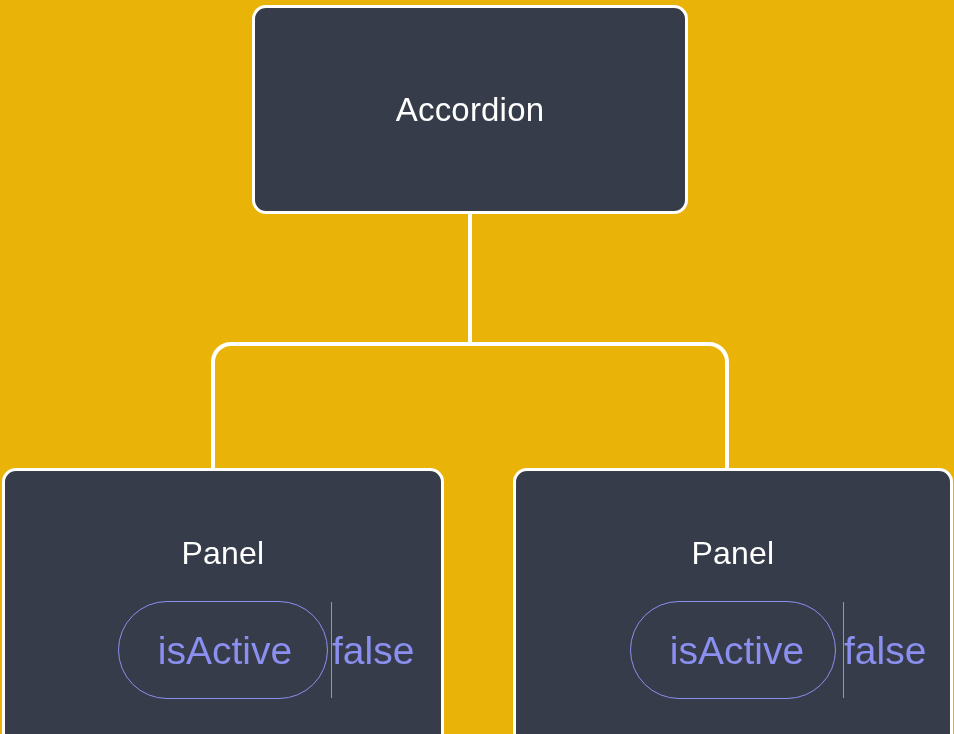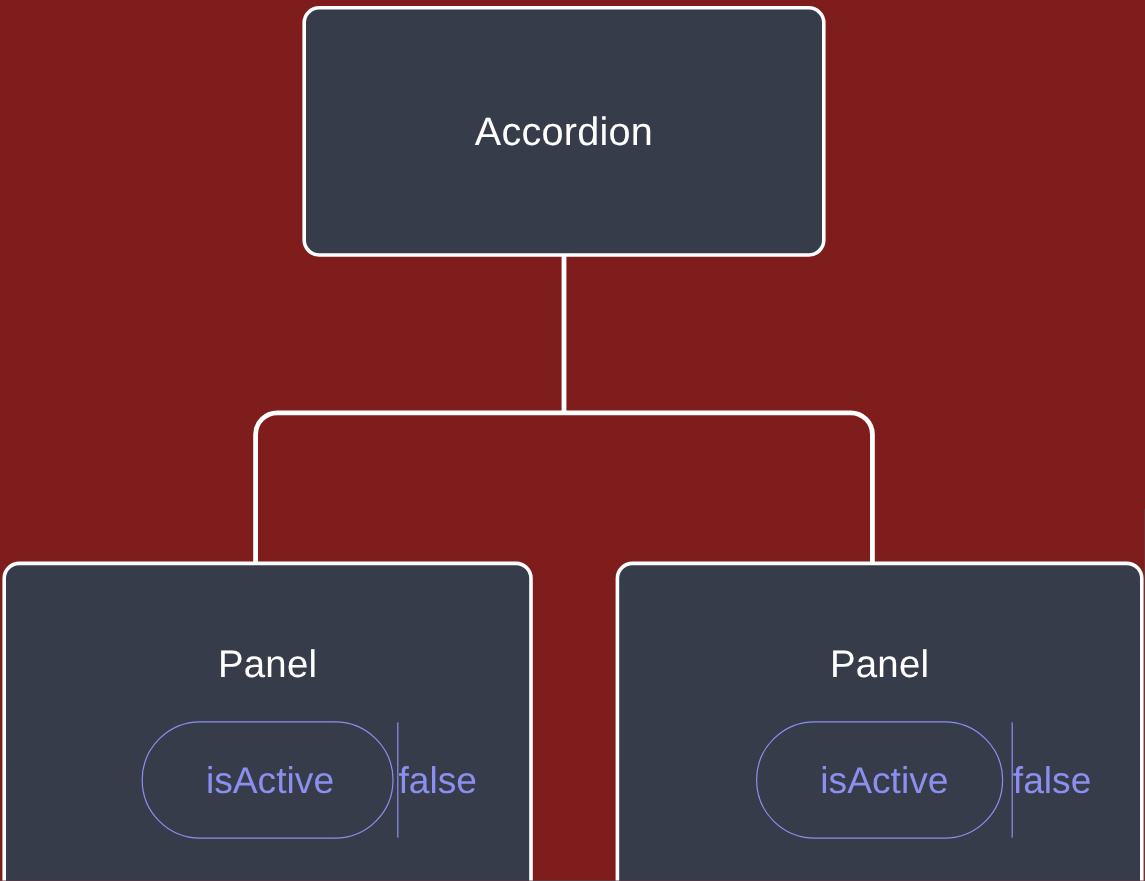--- a/index.html
+++ b/index.html
@@ -4,21 +4,21 @@
 <style>
   html, body {
     margin: 0;
     padding: 0;
     background: #4a6470;
   }
   #canvas {
     position: relative;
     width: 954px;
     height: 734px;
-    background: #7f1d1d;
+    background: #eab308;
     overflow: hidden;
     font-family: "Liberation Sans", sans-serif;
     text-decoration: underline;
     -webkit-font-smoothing: antialiased;
   }
 
   
   #edges {
     position: absolute;
     left: 0;
@@ -84,21 +84,21 @@
     background: transparent;
   }
   .pill-left  { width: 210px; }
   .pill-right { width: 206px; }
 
   .pill-cell {
     display: flex;
     align-items: center;
     justify-content: center;
     color: #8b8ff0;
-    font-size: 31px;
+    font-size: 39px;
     line-height: 1;
     white-space: nowrap;
     box-sizing: border-box;
   }
   .pill-key {
     flex: 0 0 213px;
     border-right: 1.6px solid #8b8ff0;
   }
   .pill-val {
     flex: 1 1 auto;

